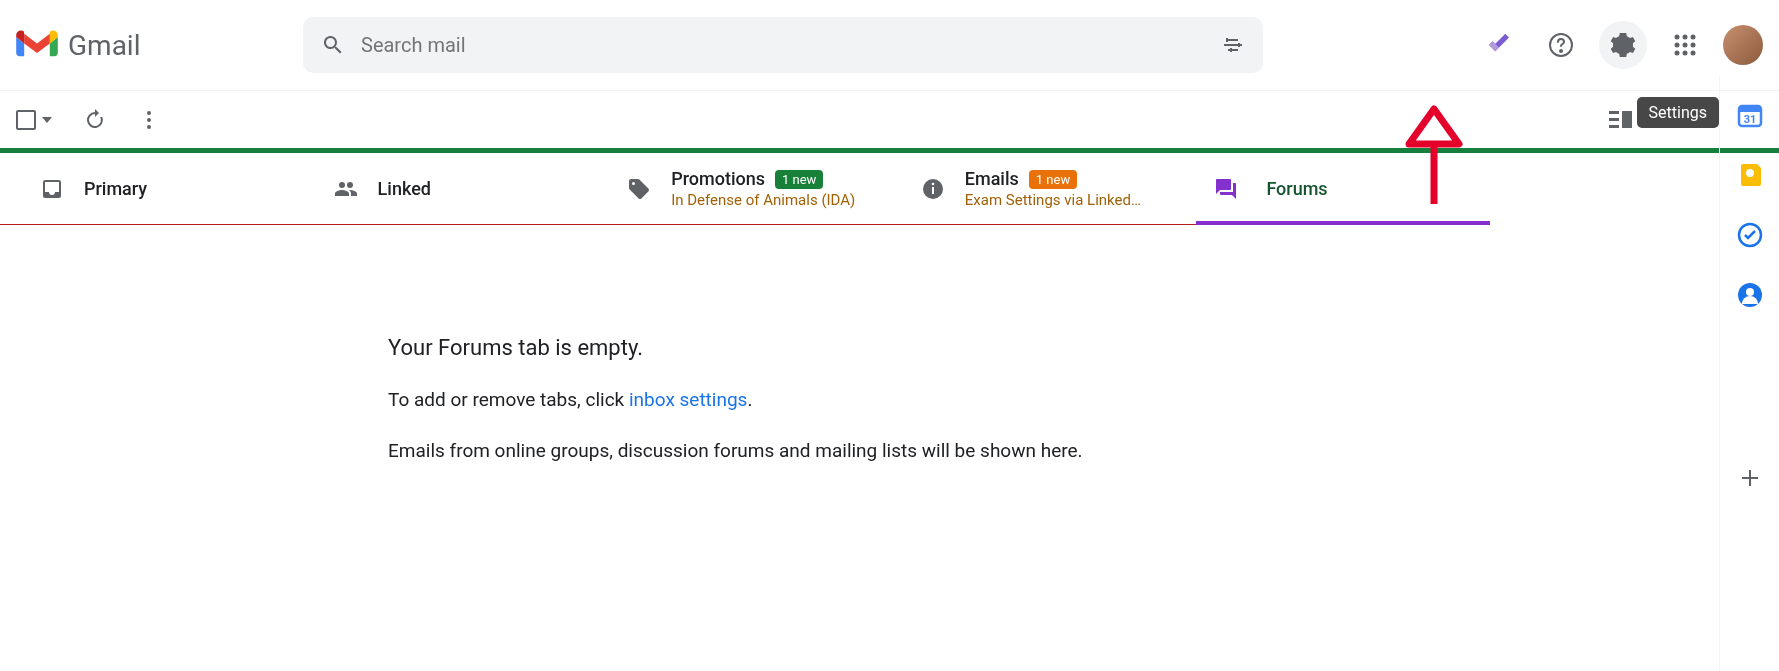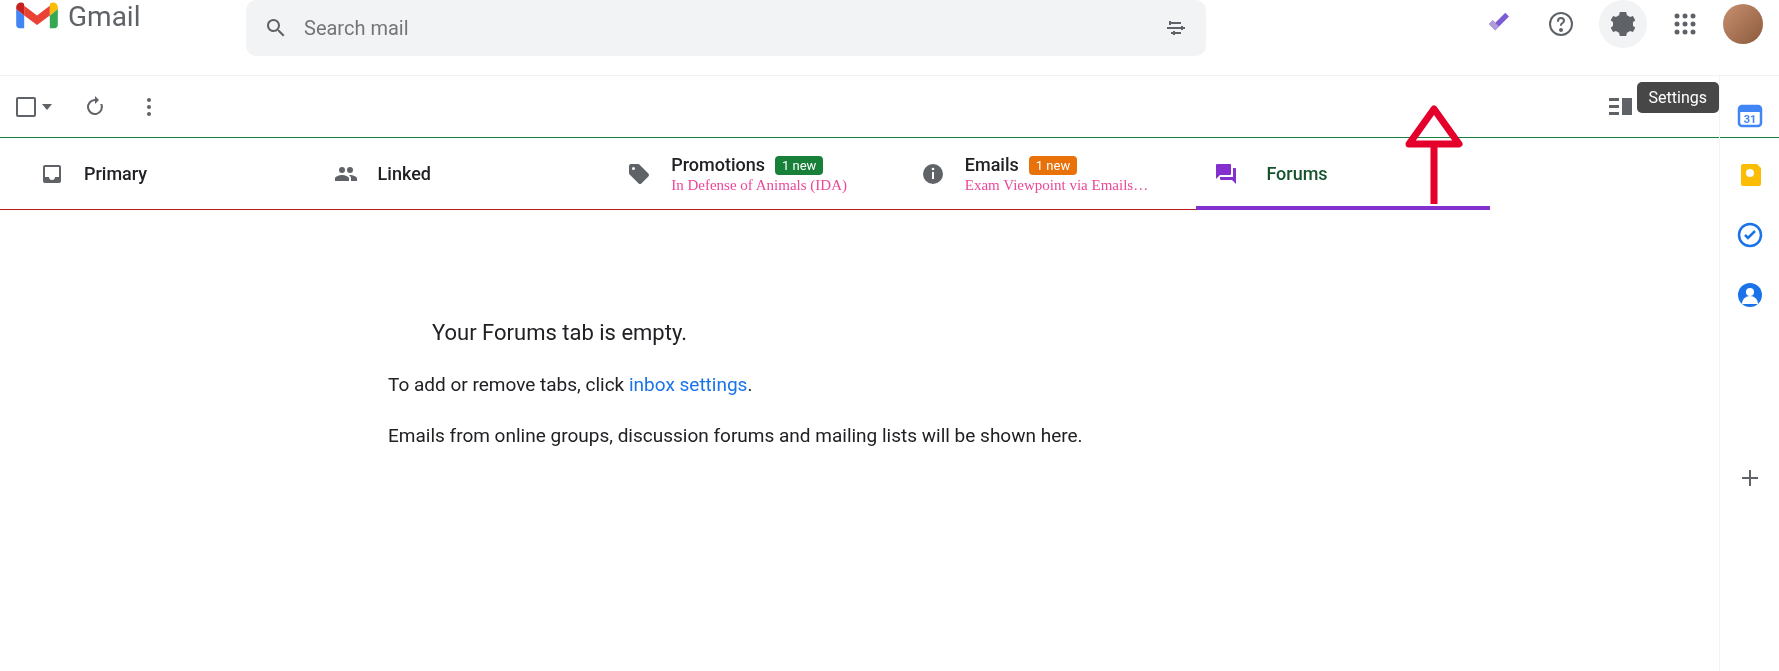--- a/index.html
+++ b/index.html
@@ -1,55 +1,55 @@
 <!DOCTYPE html>
 <html><head>
 <meta charset="utf-8">
 <style>
   * { box-sizing: border-box; margin: 0; padding: 0; font-family: 'Google Sans', Roboto, Arial, sans-serif; }
   body { background: #fff; color: #202124; width: 1779px; height: 671px; overflow: hidden; position: relative; }
 
   
-  .header { display: flex; align-items: flex-start; height: 76px; padding: 0 16px; border-bottom: 1px solid #f1f3f4; }
+  .header { display: flex; align-items: center; height: 91px; padding: 0 16px; border-bottom: 1px solid #f1f3f4; gap: 44px; }
   .logo-area { display: flex; align-items: center; width: 230px; }
   .gmail-m { width: 42px; height: 32px; margin-right: 10px; }
   .gmail-text { font-size: 28px; color: #5f6368; font-weight: 400; }
-  .search-bar { flex: 1; max-width: 960px; height: 56px; background: #f1f3f4; border-radius: 10px; display: flex; align-items: center; padding: 0 18px; }
+  .search-bar { flex: 1; max-width: 960px; height: 56px; background: #f1f3f4; border-radius: 10px; display: flex; align-items: center; padding: 0 18px; margin-left: 13px; }
   .search-bar input { flex: 1; border: none; background: transparent; font-size: 20px; color: #5f6368; outline: none; padding-left: 16px; }
   .header-right { display: flex; align-items: center; gap: 14px; margin-left: auto; padding-left: 40px; }
   .icon-btn { width: 48px; height: 48px; border-radius: 50%; display: flex; align-items: center; justify-content: center; cursor: pointer; }
   .icon-btn.highlight { background: #f1f3f4; }
   .avatar { width: 40px; height: 40px; border-radius: 50%; background: linear-gradient(135deg,#c89070,#8b5a3c); }
 
   
-  .toolbar { display: flex; align-items: center; height: 62px; padding: 0 16px; border-bottom: 1px solid #15803d; position: relative; }
+  .toolbar { display: flex; align-items: center; height: 62px; padding: 0 16px; border-bottom: 5px solid #15803d; position: relative; }
   .toolbar .tb-left { display: flex; align-items: center; gap: 32px; }
   .select-box { width: 20px; height: 20px; border: 2px solid #5f6368; border-radius: 2px; }
   .chev-down { width: 0; height: 0; border-left: 5px solid transparent; border-right: 5px solid transparent; border-top: 6px solid #5f6368; margin-left: 6px; }
   .tb-group { display:flex; align-items:center; }
   .tooltip { position: absolute; right: 60px; top: 6px; background: #474747; color: #fff; font-size: 16px; padding: 6px 12px; border-radius: 5px; }
 
   
   .tabs { width:1490px; display: flex; border-bottom: 1px solid #b91c1c; height: 72px; padding-left: 22px; }
   .tab { flex: 1; display: flex; align-items: center; padding: 0 18px; gap: 20px; cursor: pointer; position: relative; }
   .tab .tab-text { display: flex; flex-direction: column; }
   .tab-title-row { display: flex; align-items: flex-end; gap: 10px; }
   .tab-title { font-size: 18px; color: #202124; font-weight: 500; }
-  .tab-sub { font-size: 15px; color: #ec4899; margin-top: 2px; max-width: 220px; white-space: nowrap; overflow: hidden; text-overflow: ellipsis; font-family: Liberation Serif, serif; }
+  .tab-sub { font-size: 15px; color: #a16207; margin-top: 2px; max-width: 220px; white-space: nowrap; overflow: hidden; text-overflow: ellipsis; }
   .badge { font-size: 13px; font-weight: 400; color: #fff; padding: 2px 7px; border-radius: 4px; }
   .badge.green { background: #188038; }
   .badge.orange { background: #e8710a; }
   .tab.active .tab-title { color: #14532d; margin-left: 8px; }
   .tab.active::after { content:''; position:absolute; left:0; right:0; bottom:-1px; height:4px; background:#8430ce; }
   .tab-icon { color: #5f6368; }
   .tab.active .tab-icon { color: #8430ce; }
 
   
   .empty { padding: 110px 0 0 388px; }
-  .empty h2 { font-size: 22px; font-weight: 400; color: #202124; margin-bottom: 28px; margin-left: 44px; }
+  .empty h2 { font-size: 22px; font-weight: 400; color: #202124; margin-bottom: 28px; }
   .empty p { font-size: 19px; color: #202124; margin-bottom: 28px; }
   .empty a { color: #1a73e8; text-decoration: none; }
 
   
   .sidepanel { position: absolute; right: 0; top: 76px; width: 60px; bottom: 0; display: flex; flex-direction: column; align-items: center; gap: 34px; padding-top: 26px; border-left: 1px solid #f1f3f4; }
   .sp-icon { width: 26px; height: 26px; display:flex; align-items:center; justify-content:center; cursor:pointer; }
 
   
   .red-arrow { position: absolute; right: 300px; top: 104px; pointer-events:none; }
 
@@ -174,21 +174,21 @@
     <svg class="tab-icon" width="24" height="24" fill="currentColor">
         <circle cx="12" cy="12" r="10"></circle>
         <rect x="11" y="10" width="2" height="7" fill="#fff"></rect>
         <circle cx="12" cy="7" r="1.3" fill="#fff"></circle>
       </svg>
     <div class="tab-text">
       <div class="tab-title-row">
         <span class="tab-title">Emails</span>
         <span class="badge orange">1 new</span>
       </div>
-      <span class="tab-sub">Exam Viewpoint via Emails…</span>
+      <span class="tab-sub">Exam Settings via Linked…</span>
     </div>
   </div>
   <div class="tab active">
     <svg class="tab-icon" width="24" height="24" fill="currentColor">
         <path d="M21 6h-2v9H6v2a1 1 0 001 1h11l4 4V7a1 1 0 00-1-1zm-4 6V3a1 1 0 00-1-1H3a1 1 0 00-1 1v14l4-4h10a1 1 0 001-1z"></path>
       </svg>
     <span class="tab-title">Forums</span>
   </div>
 </div>
 

